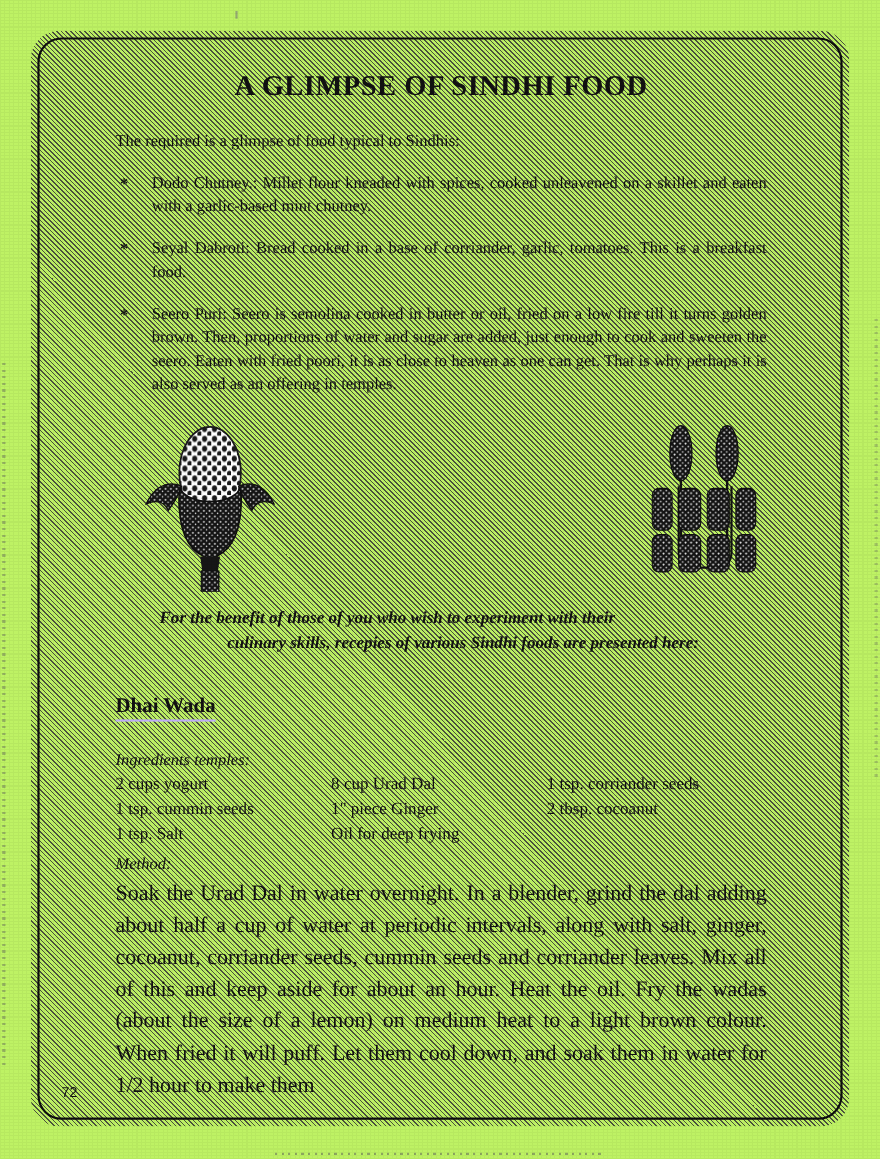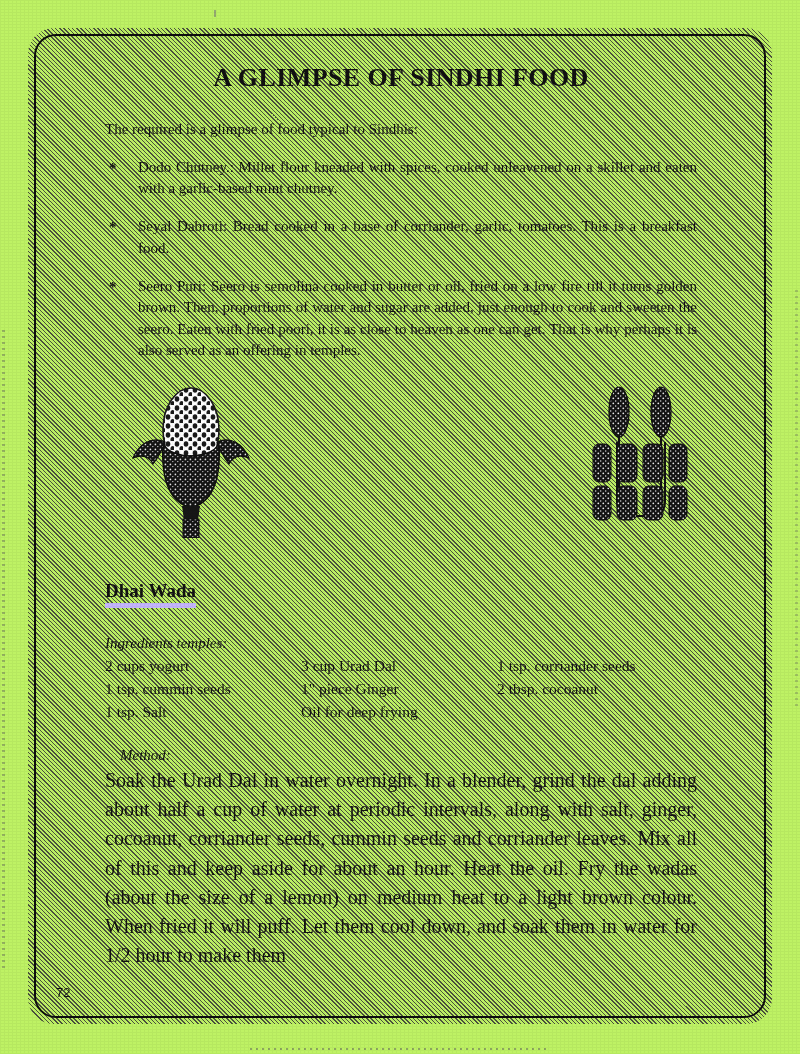--- a/index.html
+++ b/index.html
@@ -148,33 +148,33 @@
     display: block;
     text-align: center;
   }
 
   
   h2.recipe-title {
     font-size: 19px;
     font-weight: bold;
     margin: 34px 0 0 0;
     display: inline-block;
-    border-bottom: 5px solid #c4b5fd;
+    border-bottom: 2px solid #c4b5fd;
     padding-bottom: 1px;
     line-height: 1.15;
   }
   .recipe-title-wrap { display: block; }
 
   .section-label {
     font-size: 15px;
     font-style: italic;
     margin: 26px 0 1px 0;
     line-height: 1.3;
   }
-  .section-label.method { margin-top: 22px; padding-left: 15px; }
+  .section-label.method { margin-top: 6px; }
 
   table.ingredients {
     border-collapse: collapse;
     width: 100%;
     font-size: 15.5px;
     line-height: 1.42;
   }
   table.ingredients td {
     padding: 0 0 1px 0;
     vertical-align: top;
@@ -296,32 +296,36 @@
         <rect x="56" y="62" width="20" height="38" rx="6" fill="url(#grain)" stroke="#0f0f0f" stroke-width="1"></rect>
         <rect x="82" y="62" width="18" height="38" rx="6" fill="url(#grain)" stroke="#0f0f0f" stroke-width="1"></rect>
 
         <rect x="6" y="104" width="18" height="34" rx="6" fill="url(#grain)" stroke="#0f0f0f" stroke-width="1"></rect>
         <rect x="30" y="104" width="20" height="34" rx="6" fill="url(#grain)" stroke="#0f0f0f" stroke-width="1"></rect>
         <rect x="56" y="104" width="20" height="34" rx="6" fill="url(#grain)" stroke="#0f0f0f" stroke-width="1"></rect>
         <rect x="82" y="104" width="18" height="34" rx="6" fill="url(#grain)" stroke="#0f0f0f" stroke-width="1"></rect>
       </svg>
     </div>
 
+    <p class="callout">
+      <span>For the benefit of those of you who wish to experiment with their</span>
+      <span class="last-line">culinary skills, recepies of various Sindhi foods are presented here:</span>
+    </p>
 
     <span class="recipe-title-wrap">
       <h2 class="recipe-title">Dhai Wada</h2>
     </span>
 
     <p class="section-label">Ingredients temples:</p>
 
     <table class="ingredients">
       <tbody>
         <tr>
           <td class="col-1">2 cups yogurt</td>
-          <td class="col-2">3 cup Urad Dal</td>
+          <td class="col-2">8 cup Urad Dal</td>
           <td class="col-3">1 tsp. corriander seeds</td>
         </tr>
         <tr>
           <td class="col-1">1 tsp. cummin seeds</td>
           <td class="col-2">1" piece Ginger</td>
           <td class="col-3">2 tbsp. cocoanut</td>
         </tr>
         <tr>
           <td class="col-1">1 tsp. Salt</td>
           <td class="col-2">Oil for deep frying</td>

